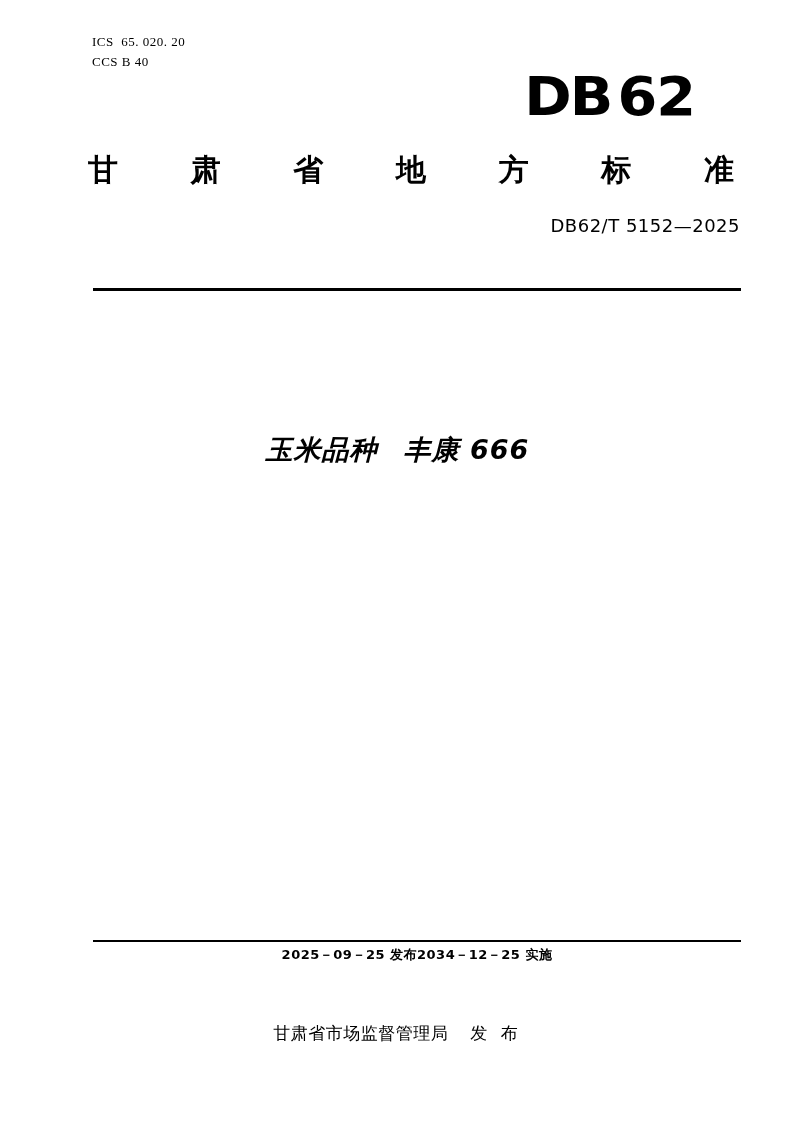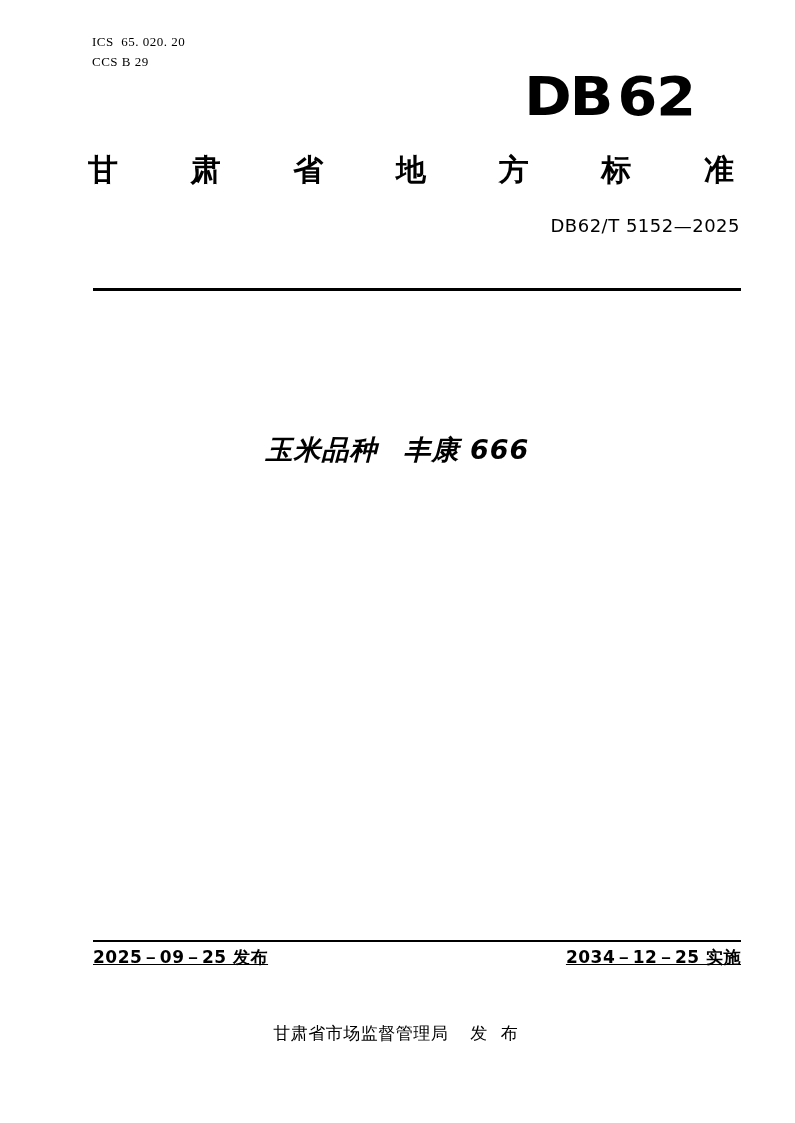--- a/index.html
+++ b/index.html
@@ -121,26 +121,25 @@
     margin-left: 26px;
   }
 
   
   .dates {
     position: absolute;
     left: 93px;
     top: 946px;
     width: 648px;
     display: flex;
-    justify-content: space-between;
-    font-family: "DejaVu Sans", sans-serif;
-    font-weight: 700;
-    font-size: 17px;
-    letter-spacing: 0.5px;
-    text-decoration: underline;
+    justify-content: center;
+    font-family: "DejaVu Sans", sans-serif;
+    font-weight: 700;
+    font-size: 13px;
+    letter-spacing: 0.5px;
   }
 
   
   .publisher {
     position: absolute;
     left: 0;
     top: 1022px;
     width: 795px;
     text-align: center;
     font-family: "DejaVu Sans", sans-serif;
@@ -153,21 +152,21 @@
     letter-spacing: 4px;
   }
 </style>
 </head>
 <body>
 
 <div class="page">
 
   <div class="codes">
     <div>ICS  65. 020. 20</div>
-    <div>CCS B 29</div>
+    <div>CCS B 40</div>
   </div>
 
   <div class="db-logo">
     <span class="db">DB</span><span class="num">62</span>
   </div>
 
   <div class="std-title">
     <span>甘</span>
     <span>肃</span>
     <span>省</span>

